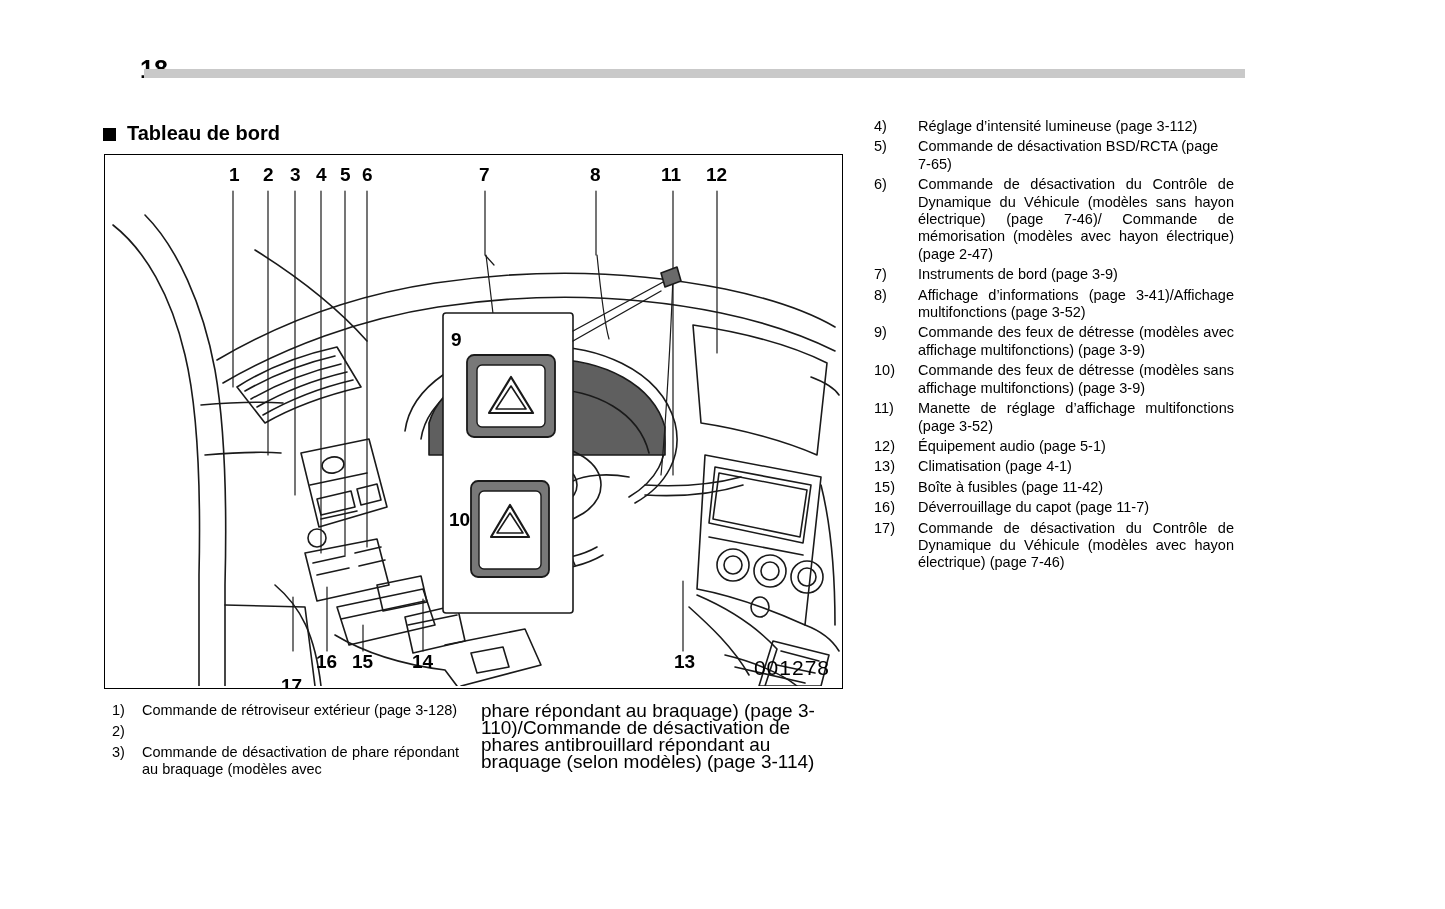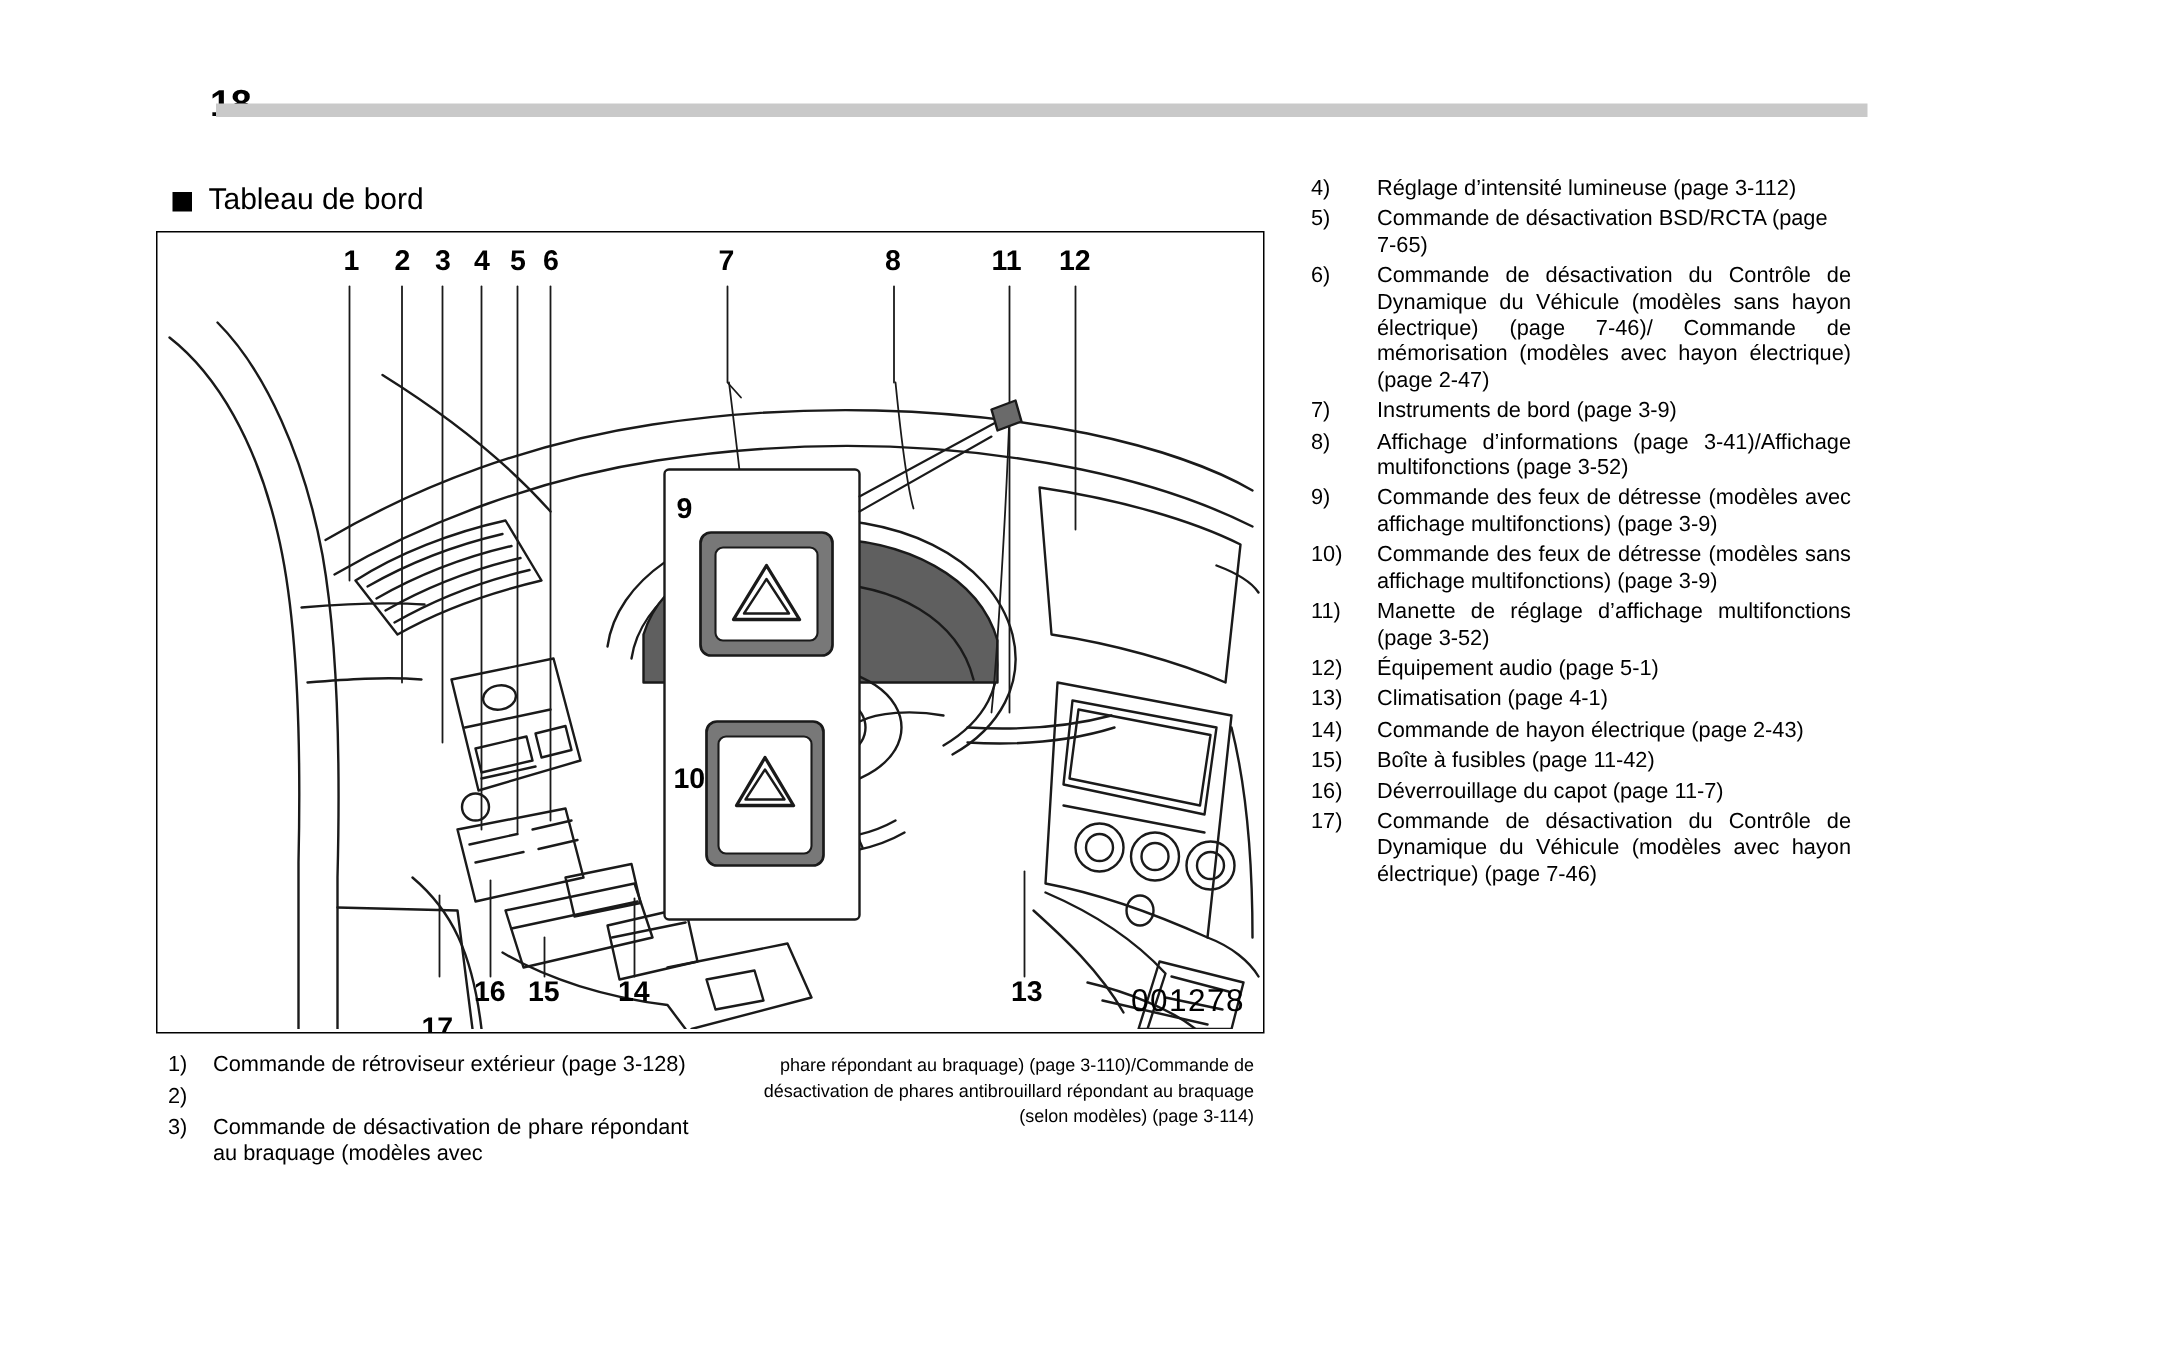--- a/index.html
+++ b/index.html
@@ -39,24 +39,24 @@
     left: 44px;
     top: 14px;
     right: 0;
     height: 9px;
     background: #c9c9c9;
   }
 
   
   .section-title {
     position: absolute;
-    left: 115px;
+    left: 103px;
     top: 122px;
     font-size: 20px;
-    font-weight: normal;
+    font-weight: bold;
     display: flex;
     align-items: center;
   }
   .section-title .bullet {
     width: 13px;
     height: 13px;
     background: #000;
     display: inline-block;
     margin-right: 11px;
     position: relative;
@@ -106,23 +106,23 @@
     text-align: left;
     padding-left: 8px;
     box-sizing: border-box;
   }
   .cap-text {
     flex: 1;
     text-align: justify;
     text-justify: inter-word;
   }
   .cont-text {
-    font-size: 12px;
+    font-size: 19px;
     line-height: 17px;
-    text-align: right;
+    text-align: left;
   }
 
   
   .right-list {
     position: absolute;
     left: 874px;
     top: 118px;
     width: 360px;
   }
   .rl-item {
@@ -374,24 +374,20 @@
   </div>
   <div class="rl-item">
     <div class="rl-num">12)</div>
     <div class="rl-text nojust">Équipement audio (page 5-1)</div>
   </div>
   <div class="rl-item">
     <div class="rl-num">13)</div>
     <div class="rl-text nojust">Climatisation (page 4-1)</div>
   </div>
   <div class="rl-item">
-    <div class="rl-num">14)</div>
-    <div class="rl-text nojust">Commande de hayon électrique (page 2-43)</div>
-  </div>
-  <div class="rl-item">
     <div class="rl-num">15)</div>
     <div class="rl-text nojust">Boîte à fusibles (page 11-42)</div>
   </div>
   <div class="rl-item">
     <div class="rl-num">16)</div>
     <div class="rl-text nojust">Déverrouillage du capot (page 11-7)</div>
   </div>
   <div class="rl-item">
     <div class="rl-num">17)</div>
     <div class="rl-text">Commande de désactivation du Contrôle de Dynamique du Véhicule (modèles avec hayon électrique) (page 7-46)</div>

